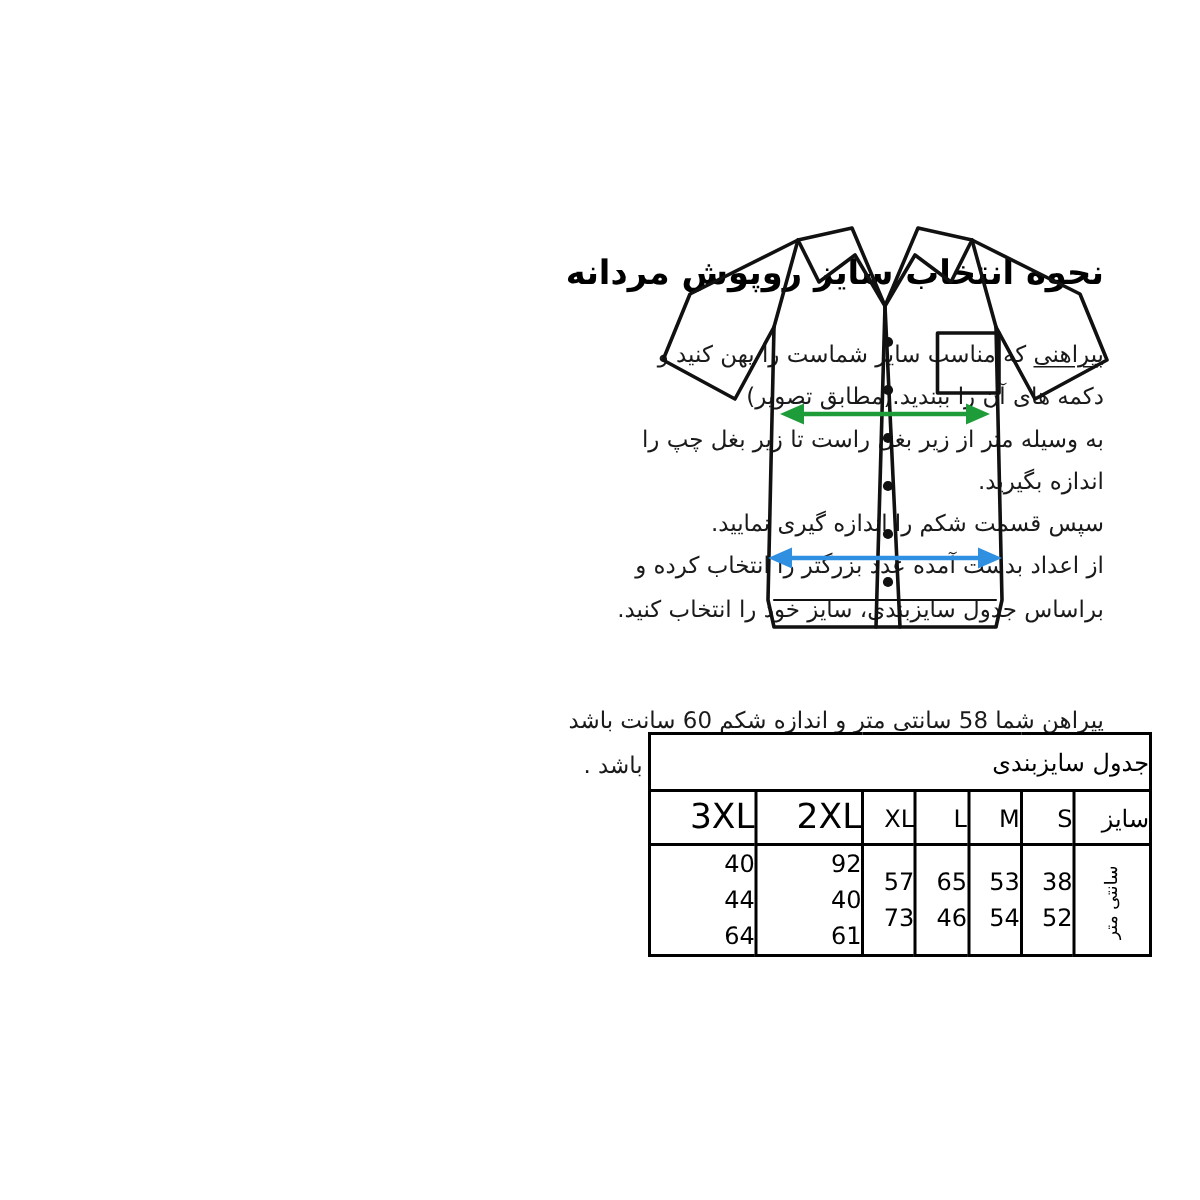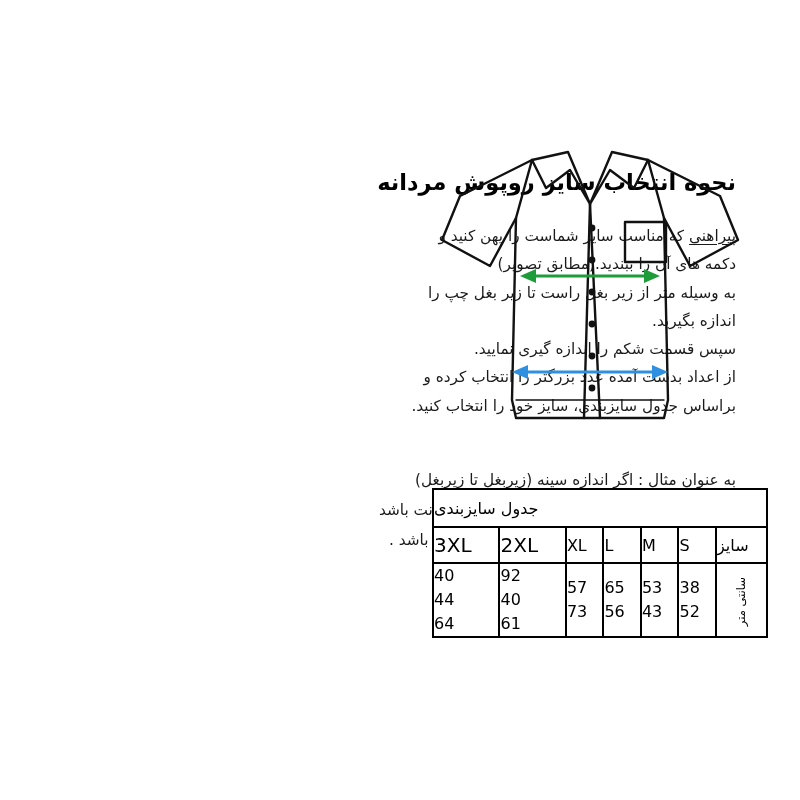--- a/index.html
+++ b/index.html
@@ -84,21 +84,21 @@
     left: 432px;
     top: 488px;
     width: 336px;
     border-collapse: collapse;
     border: 2px solid #000000;
     background: #ffffff;
   }
   .size-table td, .size-table th {
     border: 2px solid #000000;
     padding: 0;
-    text-align: left;
+    text-align: right;
     vertical-align: middle;
     font-size: 16px;
     color: #000000;
     font-weight: normal;
   }
   .tbl-title {
     height: 36px;
     font-size: 18.5px;
     font-weight: bold;
     letter-spacing: 0px;
@@ -107,21 +107,21 @@
     width: 46px;
     font-size: 13px;
     height: 34px;
   }
   .hdr-cell {
     height: 34px;
     font-size: 18px;
     font-weight: normal;
   }
   .hdr-cell.wide {
-    font-size: 20px;
+    font-size: 23px;
   }
   .unit-cell {
     width: 46px;
     font-size: 11.5px;
     line-height: 1.15;
     padding: 2px 0;
   }
   .unit-cell .vert {
     display: inline-block;
     transform: rotate(-90deg);
@@ -147,21 +147,20 @@
     <div class="line"><u>پیراهنی</u><span> که مناسب سایز شماست را پهن کنید و</span></div>
     <div class="line">دکمه های آن را ببندید.(مطابق تصویر)</div>
     <div class="line">به وسیله متر از زیر بغل راست تا زیر بغل چپ را</div>
     <div class="line">اندازه بگیرید.</div>
     <div class="line">سپس قسمت شکم را اندازه گیری نمایید.</div>
     <div class="line">از اعداد بدست آمده عدد بزرگتر را انتخاب کرده و</div>
     <div class="line">براساس جدول سایزبندی، سایز خود را انتخاب کنید.</div>
   </div>
 
   <div class="example">
-    <div class="line">به عنوان مثال : اگر اندازه سینه (زیربغل تا زیربغل)</div>
     <div class="line">پیراهن شما 58 سانتی متر و اندازه شکم 60 سانت باشد</div>
     <div class="line">طبق جدول اندازه روپوش مناسب شما 2XL می باشد .</div>
   </div>
 
   <div class="shirt-wrap">
     <svg width="340" height="380" viewBox="0 0 340 380" xmlns="http://www.w3.org/2000/svg">
       <g fill="none" stroke="#111111" stroke-width="2.4" stroke-linejoin="round" stroke-linecap="round">
 
         <path d="M112 60 L40 96 L22 140 L70 166 L96 118"></path>
 
@@ -219,25 +218,25 @@
         <td class="hdr-cell wide">3XL</td>
       </tr>
       <tr>
         <td class="unit-cell"><span class="vert">سانتی متر</span></td>
         <td class="val-cell">
           <div>38</div>
           <div>52</div>
         </td>
         <td class="val-cell">
           <div>53</div>
-          <div>43</div>
+          <div>54</div>
         </td>
         <td class="val-cell">
           <div>65</div>
-          <div>56</div>
+          <div>46</div>
         </td>
         <td class="val-cell">
           <div>57</div>
           <div>73</div>
         </td>
         <td class="val-cell">
           <div>92</div>
           <div>40</div>
           <div>61</div>
         </td>

